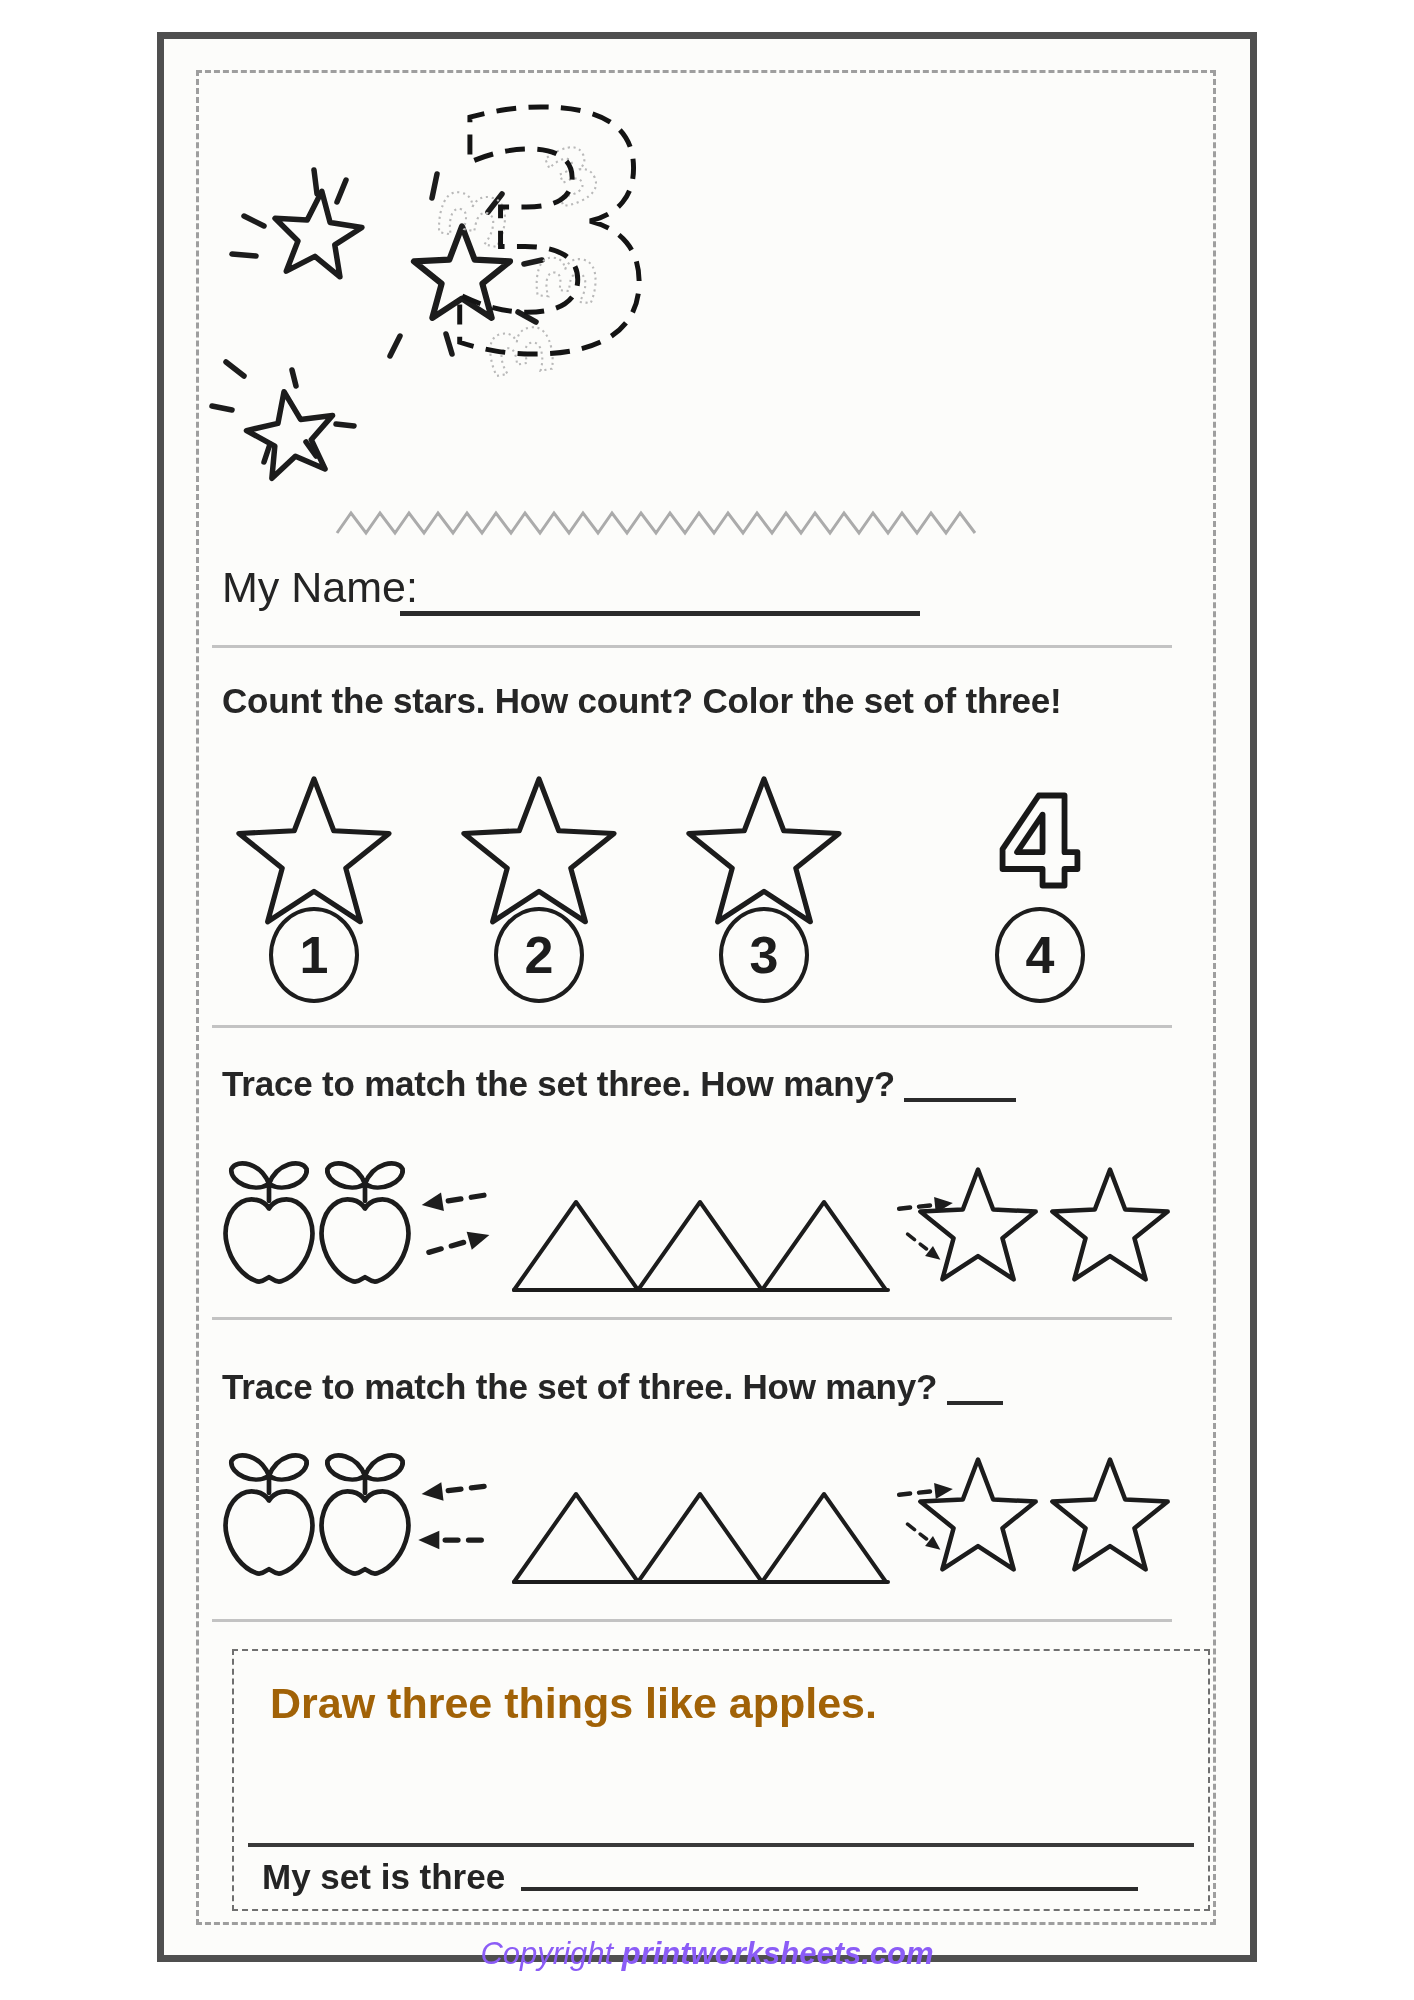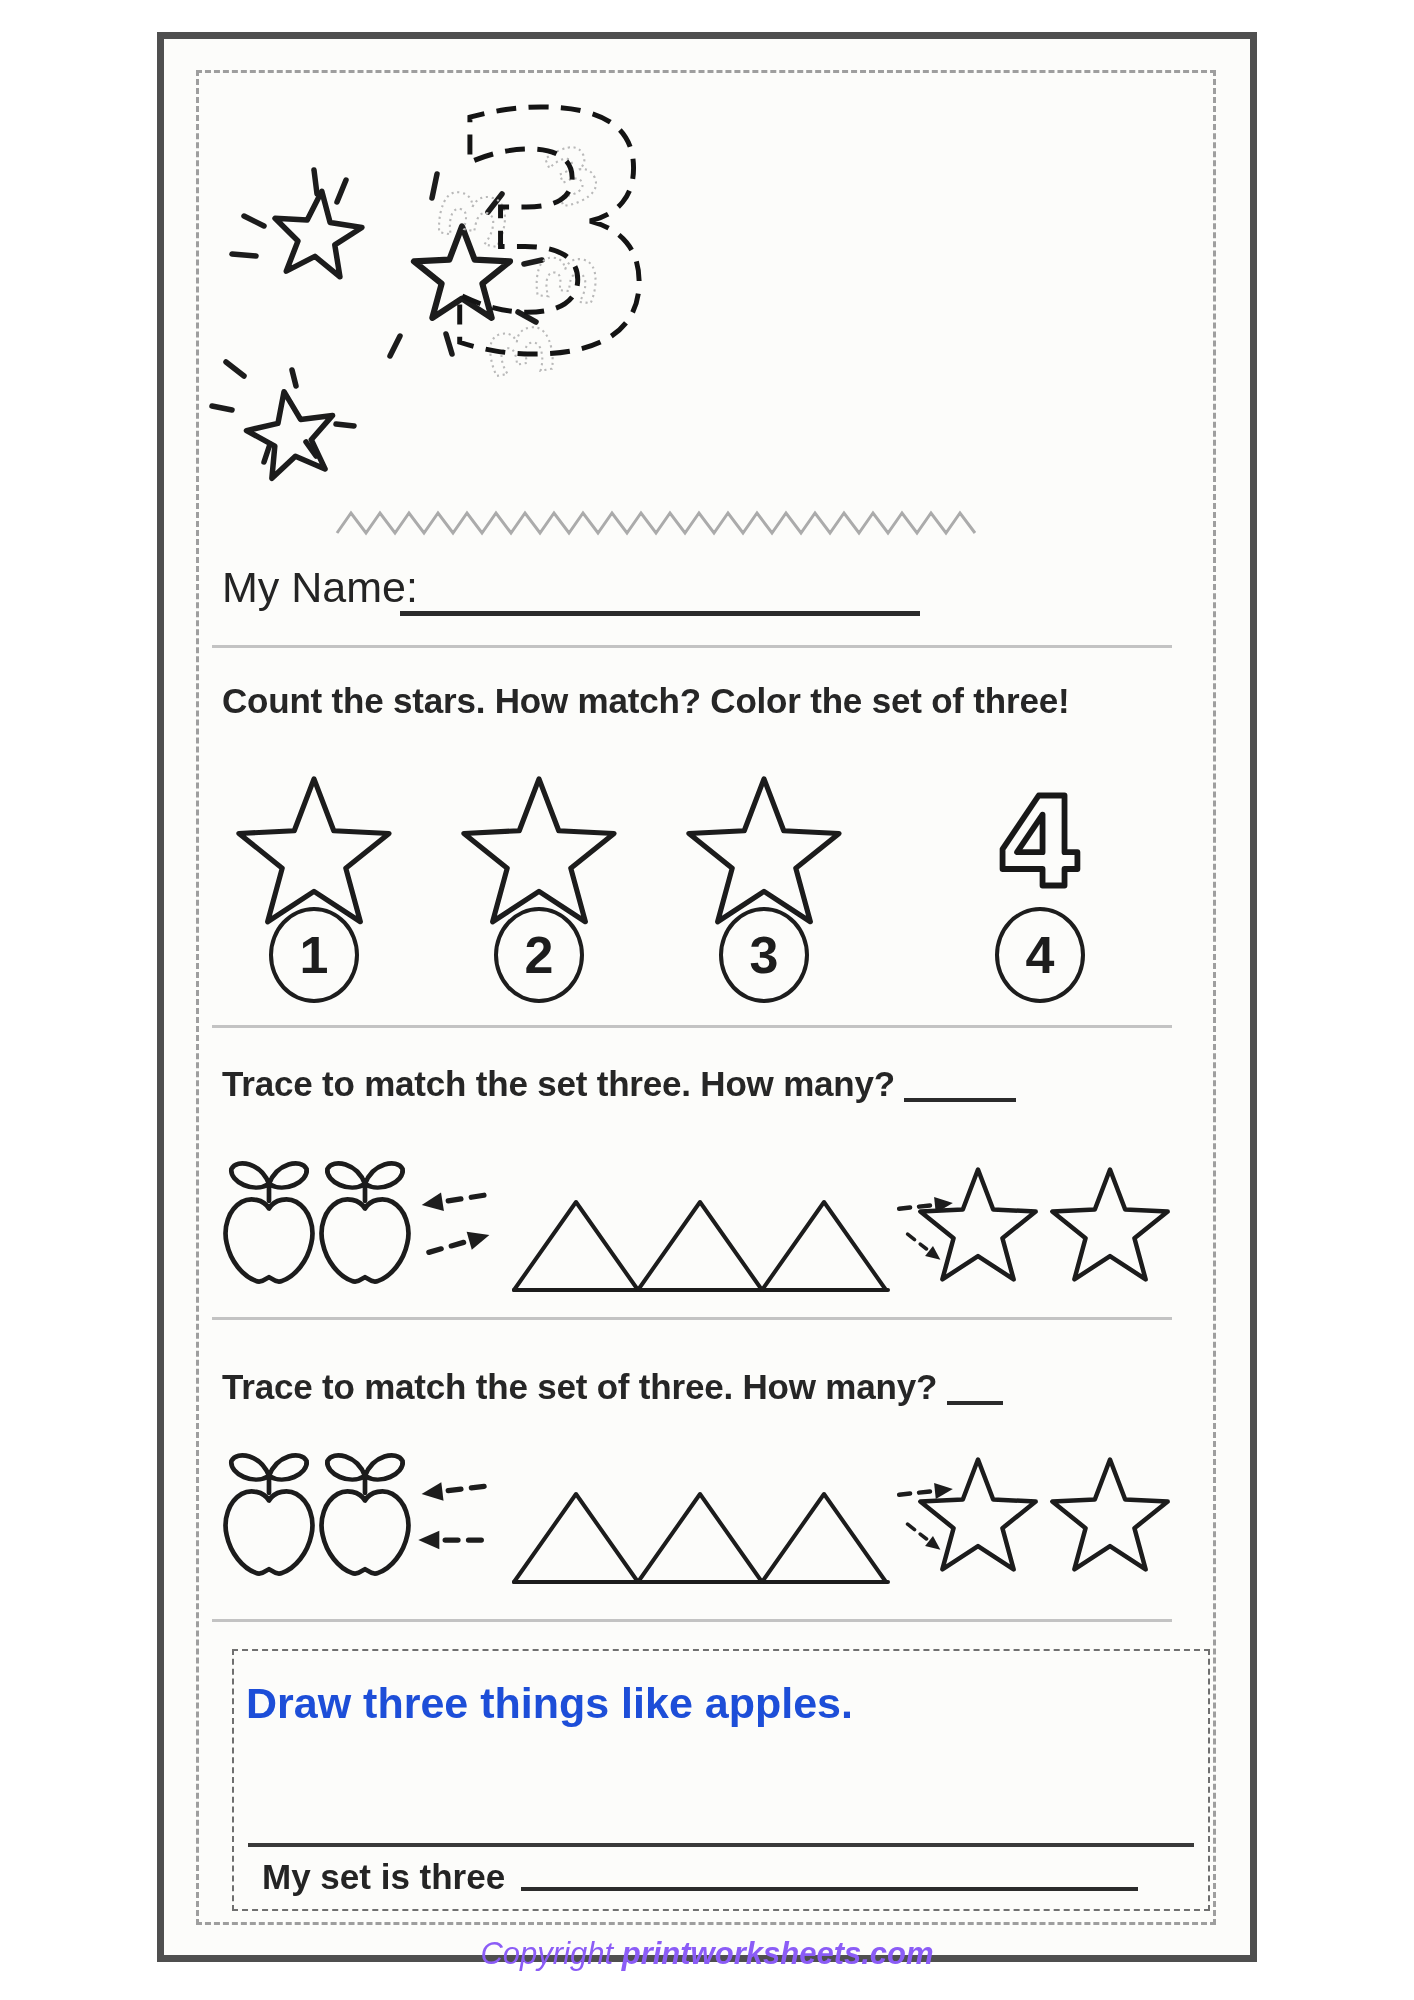--- a/index.html
+++ b/index.html
@@ -54,21 +54,21 @@
 
   
   .trace-row { position:absolute; left:48px; width:1010px; height:170px; }
   .dash-line { stroke:#1d1d1d; stroke-width:4.5; stroke-dasharray:11 9; fill:none; stroke-linecap:round; }
 
   
   .draw-box {
     position:absolute; left:68px; top:1610px; width:978px; height:262px;
     border:2px dashed #6f6f6f; box-sizing:border-box;
   }
-  .draw-box .bx-line1 { position:absolute; left:12px; top:28px;  font-size:43px; font-weight:700; color:#1d4ed8; }
+  .draw-box .bx-line1 { position:absolute; left:36px; top:28px;  font-size:43px; font-weight:700; color:#a16207; }
   .draw-box .bx-line2 { position:absolute; left:28px; top:94px;  font-size:43px; font-weight:700; color:#242424; }
   .draw-box .bx-rule  { position:absolute; left:14px; right:14px; top:192px; border-top:4px solid #3a3a3a; }
   .draw-box .bx-line3 { position:absolute; left:28px; top:206px; right:70px; display:flex; align-items:flex-end;
                         font-size:35px; font-weight:700; color:#242424;text-align:center; }
   .draw-box .bx-line3 .flex-blank { flex:1; border-bottom:4px solid #2b2b2b; margin-left:16px; margin-bottom:6px; }
 
   
   .copyright {
     position:absolute; left:0; top:1936px; width:100%;
     text-align:center; font-size:31px; font-style:italic; color:#8b5cf6;
@@ -141,21 +141,21 @@
 
     <svg style="left:173px; top:468px; width:640px; height:32px;" viewBox="0 0 640 32" fill="none" stroke="#ababab" stroke-width="3">
       <polyline points="0,26 14,6 29,26 43,6 58,26 72,6 87,26 101,6 116,26 130,6 145,26 159,6 174,26 188,6 203,26 217,6 232,26 246,6 261,26 275,6 290,26 304,6 319,26 333,6 348,26 362,6 377,26 391,6 406,26 420,6 435,26 449,6 464,26 478,6 493,26 507,6 522,26 536,6 551,26 565,6 580,26 594,6 609,26 623,6 638,26"></polyline>
     </svg>
 
     <div class="name-label">My Name:</div>
     <div class="name-line"></div>
 
     <div class="hr" style="top:606px;"></div>
 
-    <div class="heading" style="top:642px;">Count the stars. How match? Color the set of three!</div>
+    <div class="heading" style="top:642px;">Count the stars. How count? Color the set of three!</div>
 
     <svg class="shape" style="left:64px; top:733px; width:172px; height:158px; stroke-width:3;" viewBox="0 0 100 92">
       <use href="#sym-star"></use>
       </svg>
     <svg class="shape" style="left:289px; top:733px; width:172px; height:158px; stroke-width:3;" viewBox="0 0 100 92">
       <use href="#sym-star"></use>
       </svg>
     <svg class="shape" style="left:514px; top:733px; width:172px; height:158px; stroke-width:3;" viewBox="0 0 100 92">
       <use href="#sym-star"></use>
       </svg>

